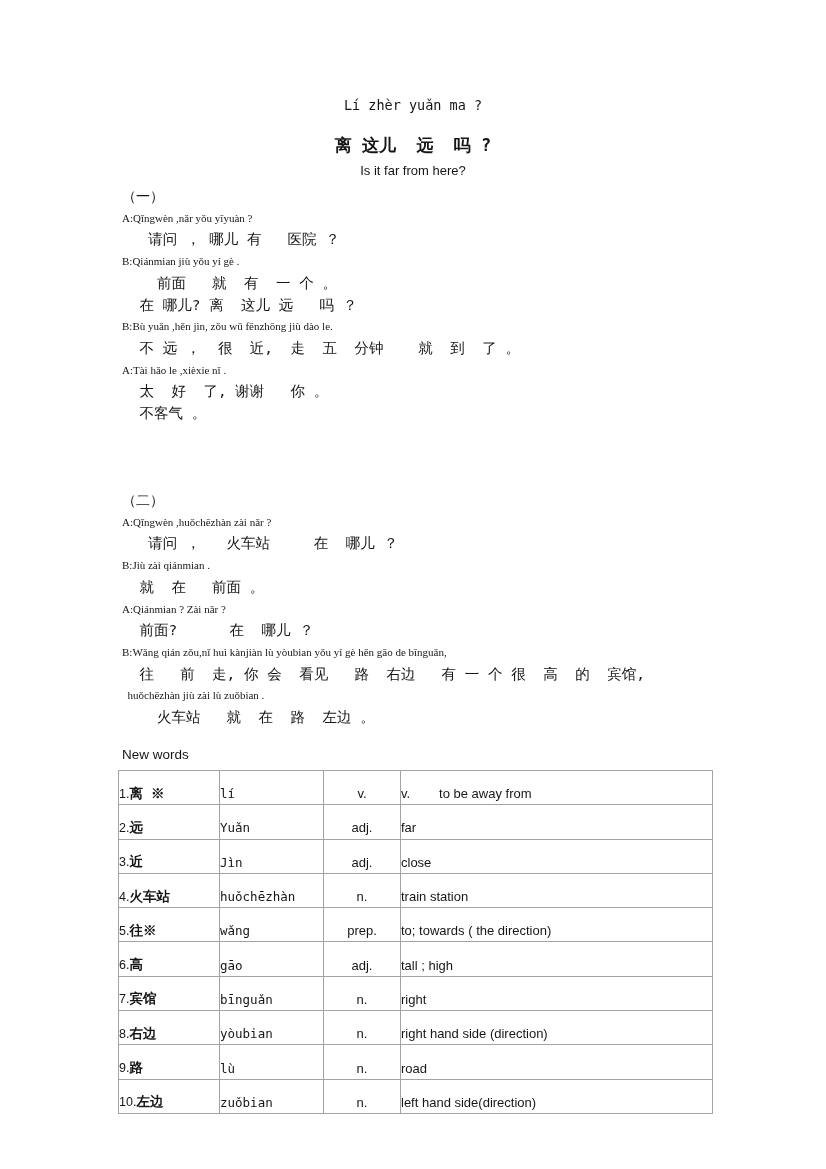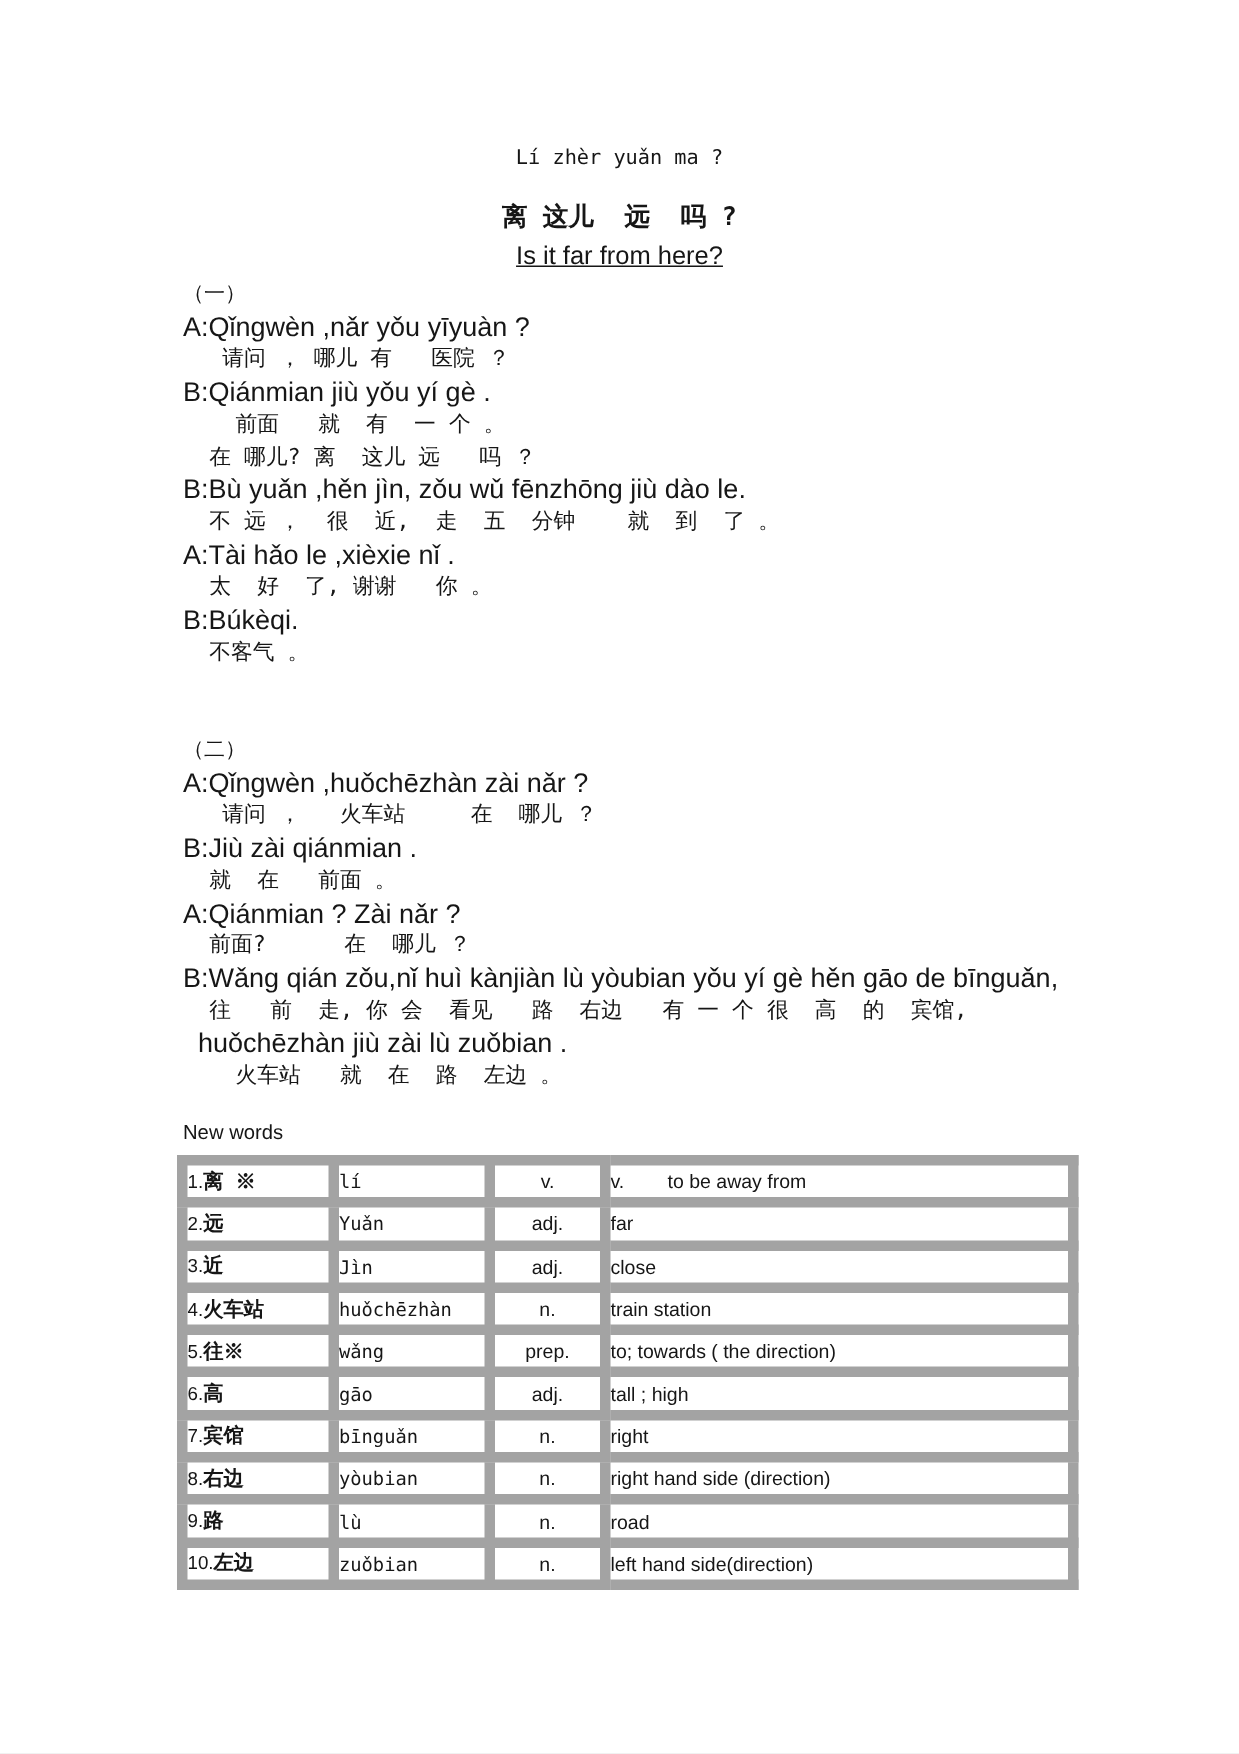--- a/index.html
+++ b/index.html
@@ -17,29 +17,29 @@
   .title-block { position:absolute; top:97px; left:0; width:100%; text-align:center; }
   .title-pinyin {
     font-family:"DejaVu Sans Mono", monospace;
     font-size:13.5px; line-height:17px; white-space:pre;
   }
   .title-hanzi {
     font-family:"DejaVu Sans Mono", monospace;
     font-weight:bold; font-size:17px; line-height:22px;
     margin-top:20px; white-space:pre;
   }
-  .title-english { font-size:17px; line-height:17px; margin-top:6px;text-decoration:underline; }
+  .title-english { font-size:13px; line-height:17px; margin-top:6px; }
 
   
   .dialogue { position:absolute; left:122px; }
   .sec-one { top:186px; }
   .sec-two { top:490px; }
   .pline {
-    font-family:Liberation Sans, sans-serif;
-    font-size:18px; line-height:21.7px; white-space:pre;
+    font-family:Liberation Serif, serif;
+    font-size:11px; line-height:21.7px; white-space:pre;
   }
   .hline {
     font-family:"DejaVu Sans Mono", monospace;
     font-size:14.5px; line-height:21.7px; white-space:pre;
   }
   .sec-heading {
     font-family:"DejaVu Sans Mono", monospace;
     font-size:14px; line-height:21.7px; white-space:pre;
   }
 
@@ -47,22 +47,22 @@
   .newwords-label { position:absolute; top:746px; left:122px; font-size:13.5px; line-height:17px; }
   table.newwords {
     position:absolute; top:770px; left:118px;
     width:594px; border-collapse:collapse; table-layout:fixed;
   }
   table.newwords col.c1 { width:101px; }
   table.newwords col.c2 { width:104px; }
   table.newwords col.c3 { width:77px;  }
   table.newwords col.c4 { width:312px; }
   table.newwords td {
-    border:7px solid #a3a3a3;
-    height:21.3px; padding:0 0 0 0;
+    border:1px solid #a3a3a3;
+    height:21.3px; padding:12px 0 0 0;
     vertical-align:middle;
     overflow:hidden;
   }
   td.cw { padding-left:5px; font-size:12.5px; white-space:pre; }
   td.cw .hz { font-weight:bold; font-size:13.5px; font-family:"DejaVu Sans Mono", monospace; }
   td.cp { padding-left:8px; font-family:"DejaVu Sans Mono", monospace; font-size:12.5px; white-space:pre; }
   td.cg { text-align:center; font-size:13px; }
   td.cm { padding-left:8px; font-size:13px; white-space:pre; }
 </style>
 </head>
@@ -80,21 +80,20 @@
     <div class="sec-heading">（一）</div>
     <div class="pline">A:Qǐngwèn ,nǎr yǒu yīyuàn ?</div>
     <div class="hline">   请问 ， 哪儿 有   医院 ？</div>
     <div class="pline">B:Qiánmian jiù yǒu yí gè .</div>
     <div class="hline">    前面   就  有  一 个 。</div>
     <div class="hline">  在 哪儿? 离  这儿 远   吗 ？</div>
     <div class="pline">B:Bù yuǎn ,hěn jìn, zǒu wǔ fēnzhōng jiù dào le.</div>
     <div class="hline">  不 远 ，  很  近,  走  五  分钟    就  到  了 。</div>
     <div class="pline">A:Tài hǎo le ,xièxie nǐ .</div>
     <div class="hline">  太  好  了, 谢谢   你 。</div>
-    <div class="pline">B:Búkèqi.</div>
     <div class="hline">  不客气 。</div>
   </section>
 
   <section class="dialogue sec-two">
     <div class="sec-heading">（二）</div>
     <div class="pline">A:Qǐngwèn ,huǒchēzhàn zài nǎr ?</div>
     <div class="hline">   请问 ，   火车站     在  哪儿 ？</div>
     <div class="pline">B:Jiù zài qiánmian .</div>
     <div class="hline">  就  在   前面 。</div>
     <div class="pline">A:Qiánmian ? Zài nǎr ?</div>

